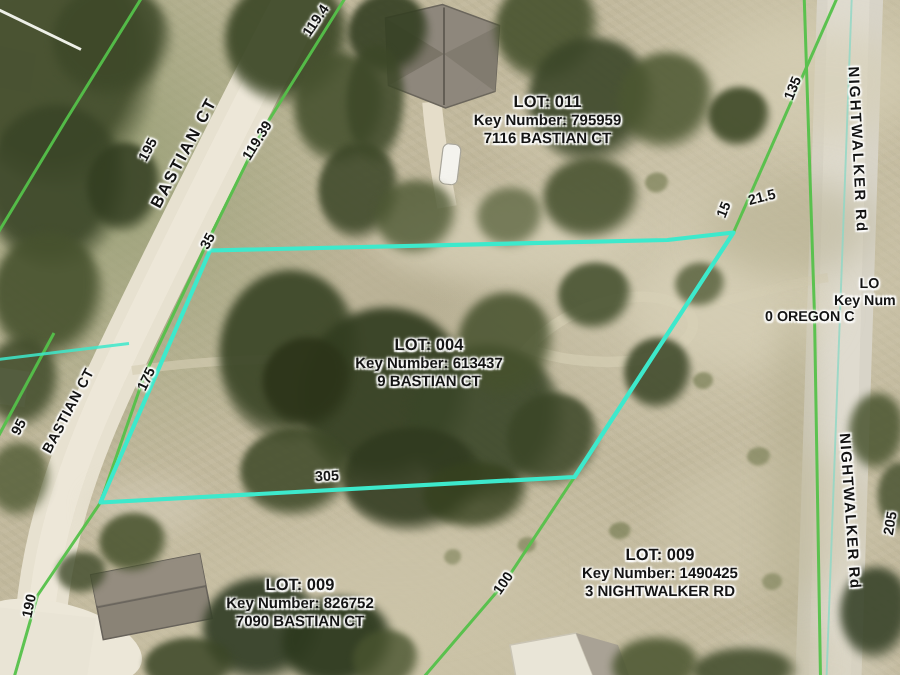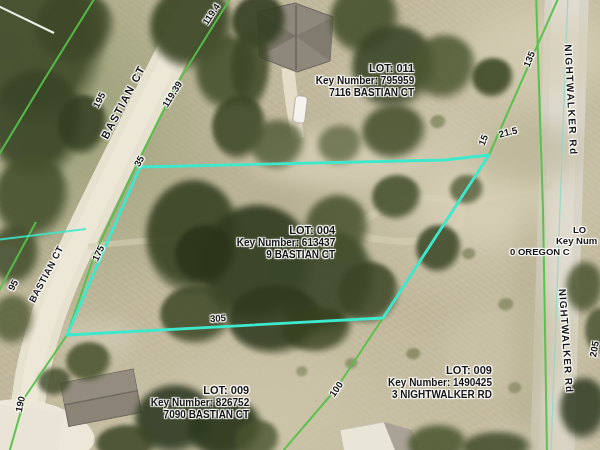--- a/index.html
+++ b/index.html
@@ -24,27 +24,27 @@
   #decor div{position:absolute;border-radius:50%;}
   svg.lines{position:absolute;inset:0;z-index:3;}
   .labels{position:absolute;inset:0;z-index:4;}
   .label{
     position:absolute;color:#141414;font-weight:bold;white-space:nowrap;
     text-shadow:
       -1px -1px 1px rgba(255,255,255,.95), 1px -1px 1px rgba(255,255,255,.95),
       -1px 1px 1px rgba(255,255,255,.95), 1px 1px 1px rgba(255,255,255,.95),
       0 0 3px rgba(255,255,255,.9);
   }
-  .lot-label{text-align:right;line-height:1.2;transform:translate(-50%,-50%);}
+  .lot-label{text-align:center;line-height:1.2;transform:translate(-50%,-50%);}
   .lot-label .l1{font-size:11px;display:block;}
   .lot-label .l2,.lot-label .l3{font-size:10px;display:block;}
   .dim{font-size:9.5px;}
   .street{letter-spacing:1.5px;font-size:11px;}
   .street.small{font-size:9.5px;letter-spacing:.5px;}
-  .partial{font-size:9.5px;margin-top:40px;}
+  .partial{font-size:9.5px;}
 </style>
 </head>
 <body>
 
 <div class="map">
 
   <div class="terrain"></div>
 
   <svg class="photo" width="600" height="450" viewBox="0 0 600 450">
 

